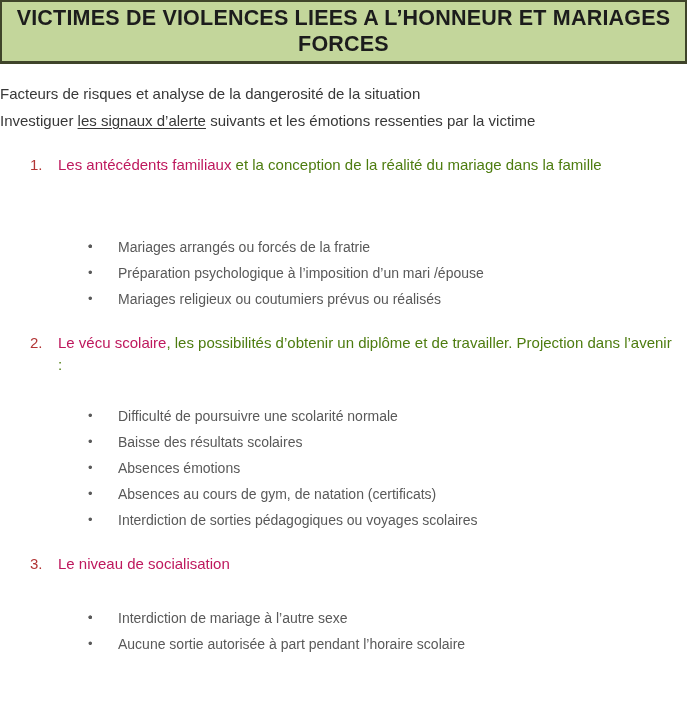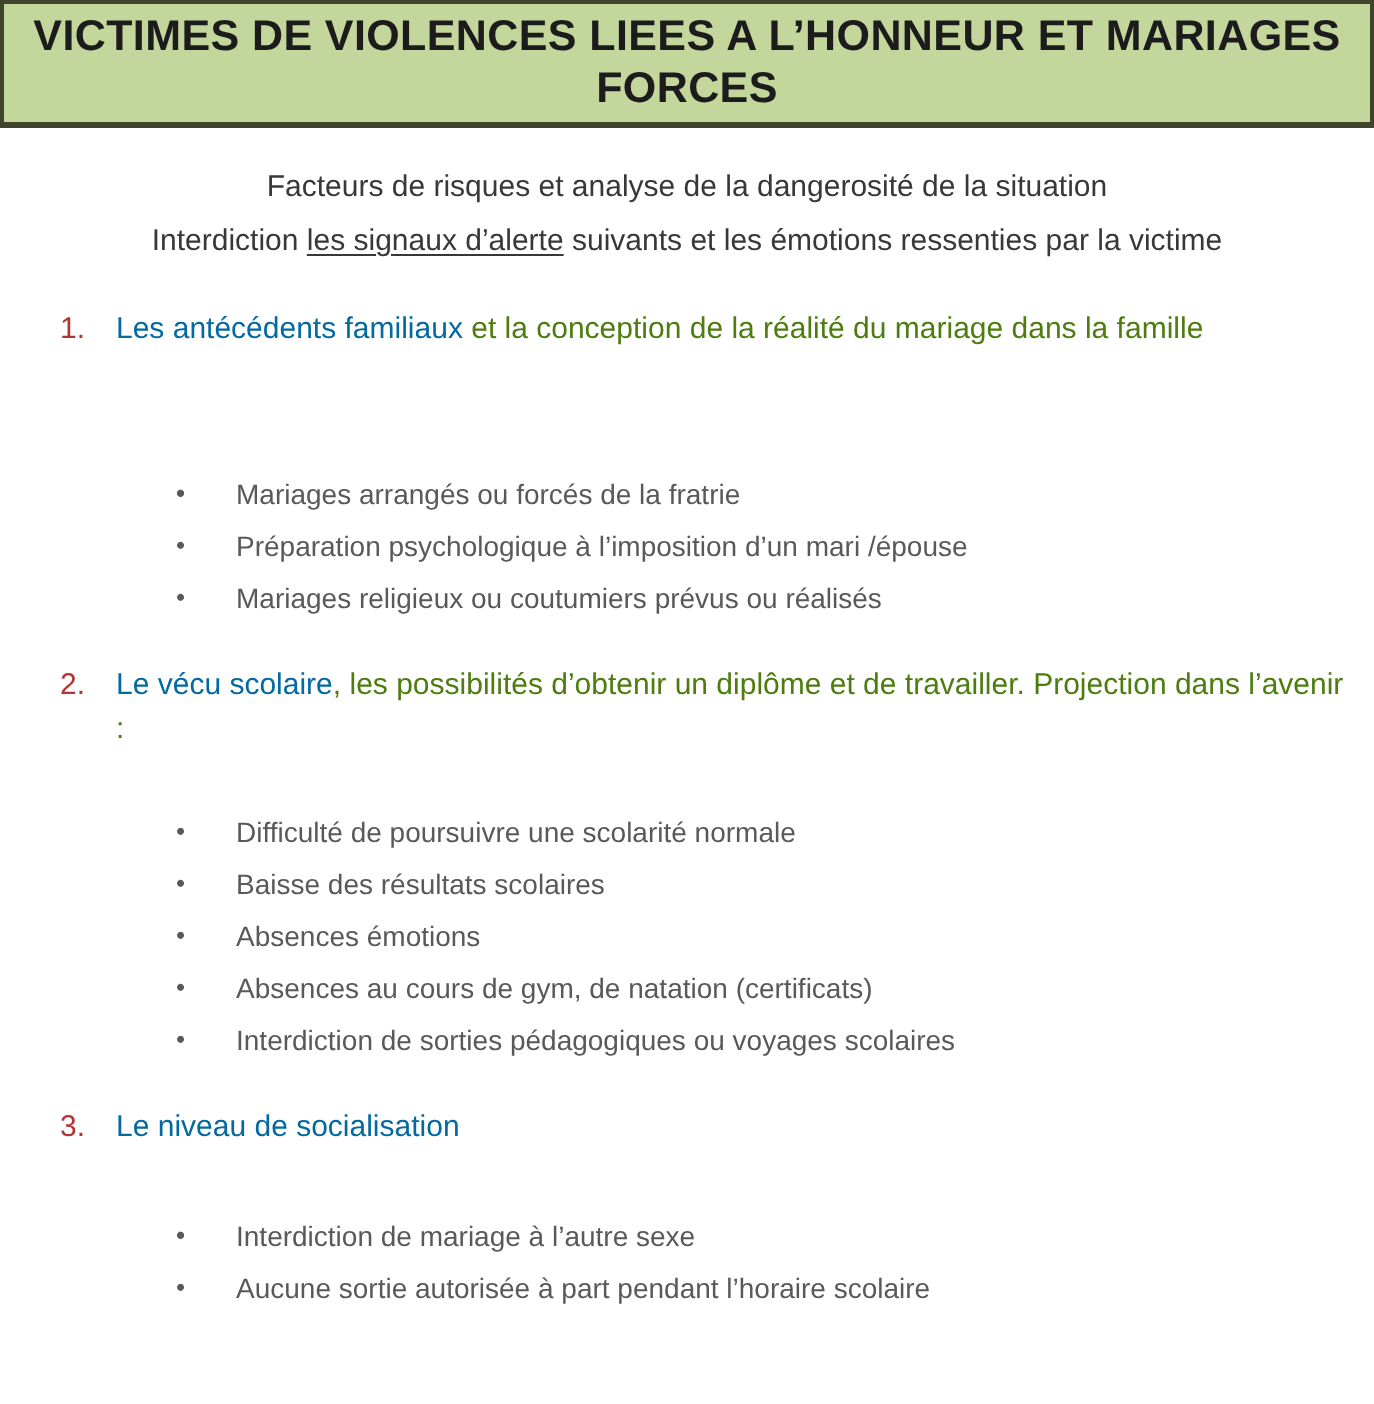--- a/index.html
+++ b/index.html
@@ -22,39 +22,39 @@
   }
   .title-line {
     font-weight: bold;
     font-size: 21.5px;
     line-height: 26px;
     color: #1c1c1c;
     letter-spacing: 0.2px;
   }
   .intro {
     margin-top: 16px;
-    text-align: center;
+    text-align: left;
     font-size: 15px;
     line-height: 27px;
     color: #383838;
   }
   .underlined { text-decoration: underline; text-underline-offset: 2px; }
   .section-heading {
     display: flex;
     margin-left: 30px;
     margin-right: 12px;
     font-size: 15px;
     line-height: 22px;
   }
   .section-heading .num {
     color: #b23535;
     width: 28px;
     flex: 0 0 28px;
   }
-  .section-heading .lead { color: #0369a1; margin-top: 24px; }
+  .section-heading .lead { color: #be185d; margin-top: 24px; }
   .section-heading .rest { color: #4d7c0f; }
   .h-1 { margin-top: 20px; }
   .h-2 { margin-top: 20px; }
   .h-3 { margin-top: 20px; }
   ul.bullets {
     list-style: none;
     margin-left: 88px;
     margin-right: 20px;
     font-size: 14px;
     color: #595959;
@@ -80,21 +80,21 @@
 
 <div class="page">
 
   <div class="title-banner">
     <div class="title-line">VICTIMES DE VIOLENCES LIEES A L’HONNEUR ET MARIAGES</div>
     <div class="title-line">FORCES</div>
   </div>
 
   <div class="intro">
     <div>Facteurs de risques et analyse de la dangerosité de la situation</div>
-    <div><span>Interdiction </span><span class="underlined">les signaux d’alerte</span><span> suivants et les émotions ressenties par la victime</span></div>
+    <div><span>Investiguer </span><span class="underlined">les signaux d’alerte</span><span> suivants et les émotions ressenties par la victime</span></div>
   </div>
 
   <div class="section-heading h-1">
     <span class="num">1.</span>
     <span><span class="lead">Les antécédents familiaux</span><span class="rest"> et la conception de la réalité du mariage dans la famille</span></span>
   </div>
 
   <ul class="bullets ul-1">
     <li><span class="marker">•</span></li>
     <li><span class="marker">•</span><span>Mariages arrangés ou forcés de la fratrie</span></li>

